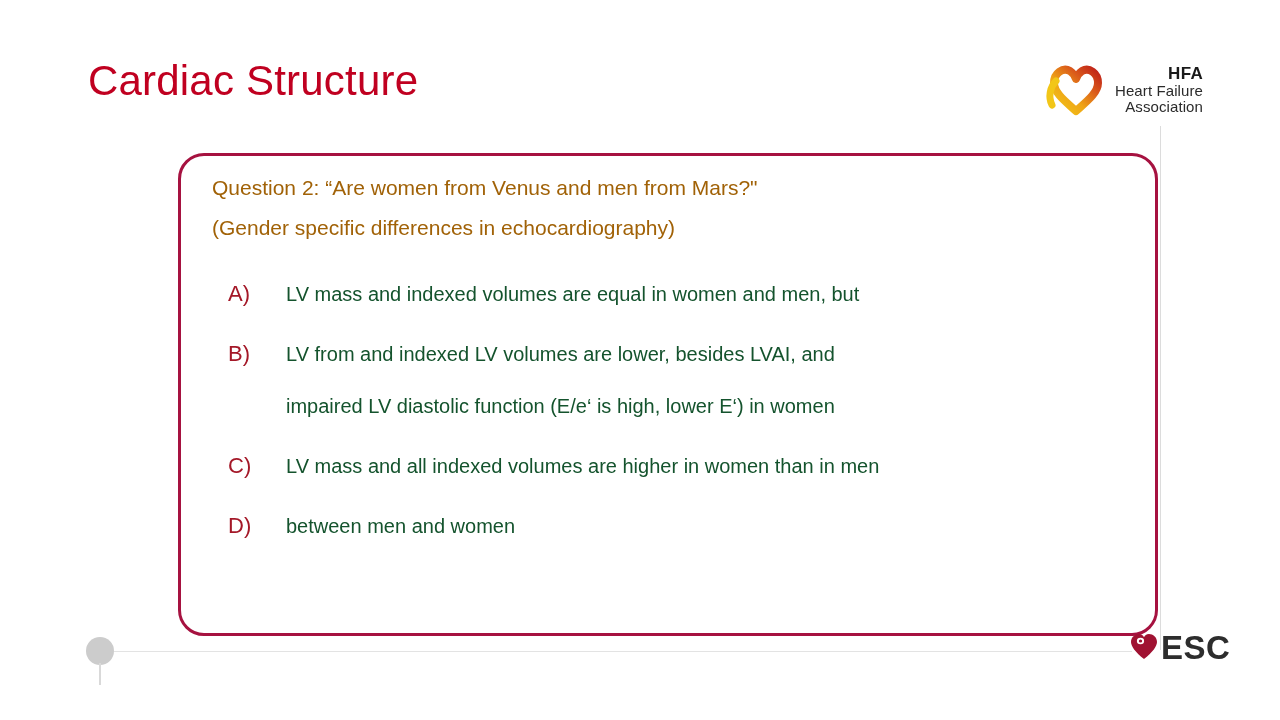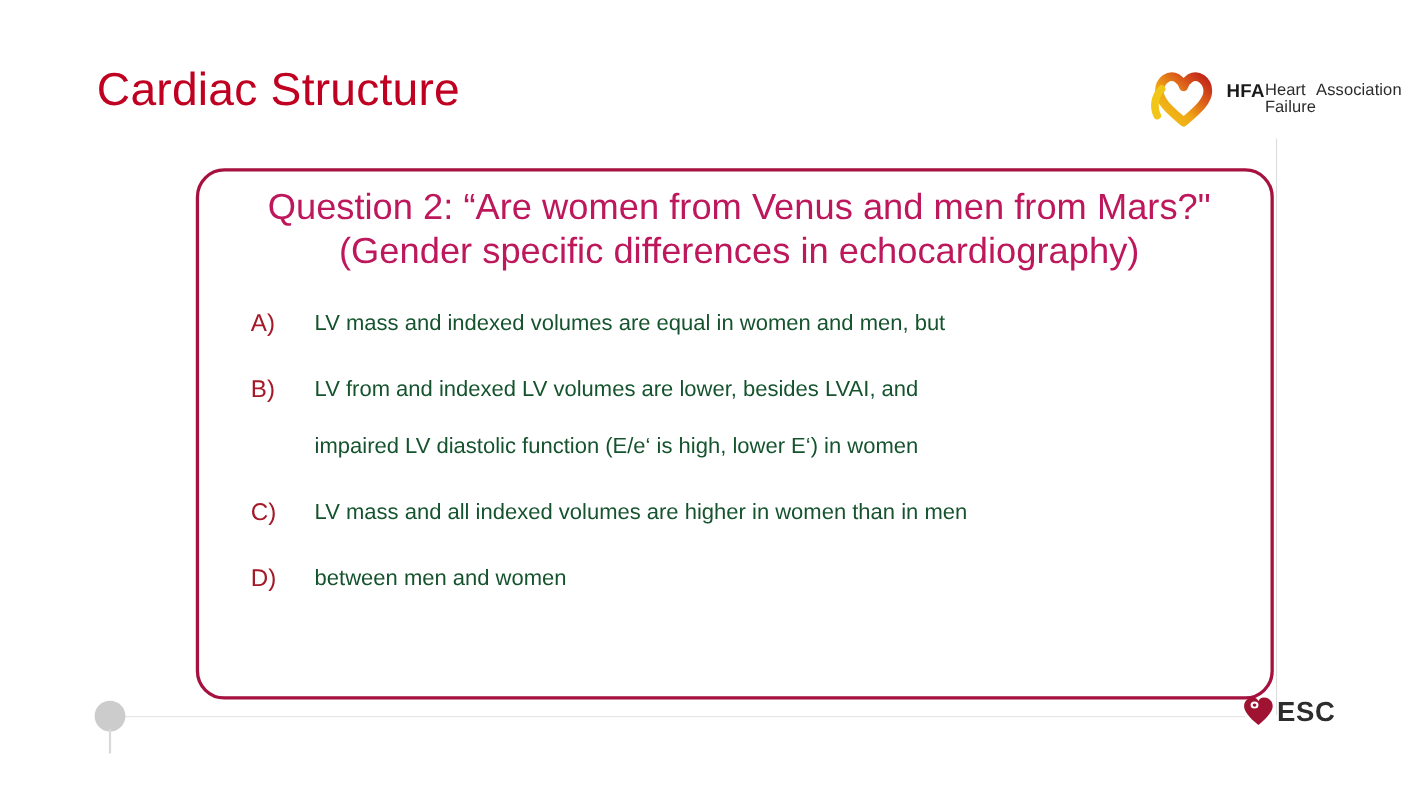--- a/index.html
+++ b/index.html
@@ -44,23 +44,24 @@
     align-items: center;
     gap: 9px;
   }
   .hfa-mark {
     width: 62px;
     height: 58px;
     flex: none;
   }
   .hfa-text {
     display: flex;
-    flex-direction: row;
+    flex-direction: column;
     justify-content: center;
     line-height: 1.08;
+    text-align: right;
   }
   .hfa-abbr {
     font-size: 17px;
     font-weight: bold;
     color: #1a1a1a;
     letter-spacing: 0.3px;
   }
   .hfa-line {
     font-size: 15px;
     font-weight: 400;
@@ -89,25 +90,24 @@
     border-radius: 26px;
     box-sizing: border-box;
     background: transparent;
   }
 
   .question-head {
     position: absolute;
     left: 212px;
     top: 168px;
     width: 920px;
-    color: #be185d;
-    font-size: 33px;
+    color: #a16207;
+    font-size: 21px;
     line-height: 40px;
     font-weight: 400;
-    text-align: center;
   }
   .question-head div { white-space: nowrap; }
 
   
   .options {
     position: absolute;
     left: 228px;
     top: 268px;
     width: 900px;
   }
@@ -165,21 +165,21 @@
     position: absolute;
     left: 1129px;
     top: 630px;
     height: 34px;
     display: flex;
     align-items: center;
     gap: 2px;
   }
   .esc-mark { width: 30px; height: 30px; flex: none; }
   .esc-word {
-    font-size: 25px;
+    font-size: 33px;
     font-weight: bold;
     color: #2d2d2d;
     letter-spacing: 0.5px;
     line-height: 1;
   }
 </style>
 </head>
 <body>
 
 <div class="slide">

